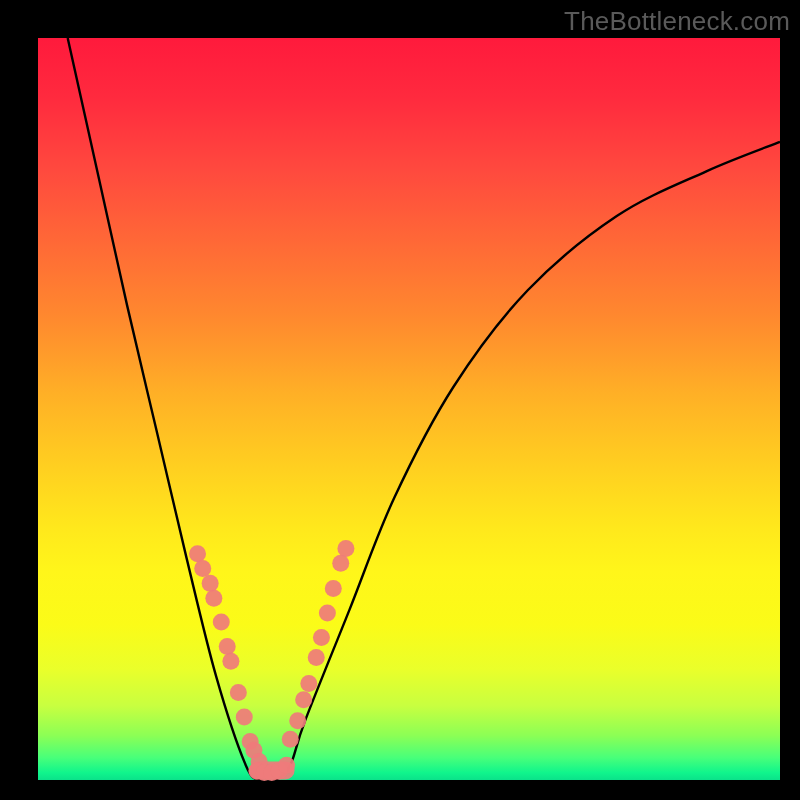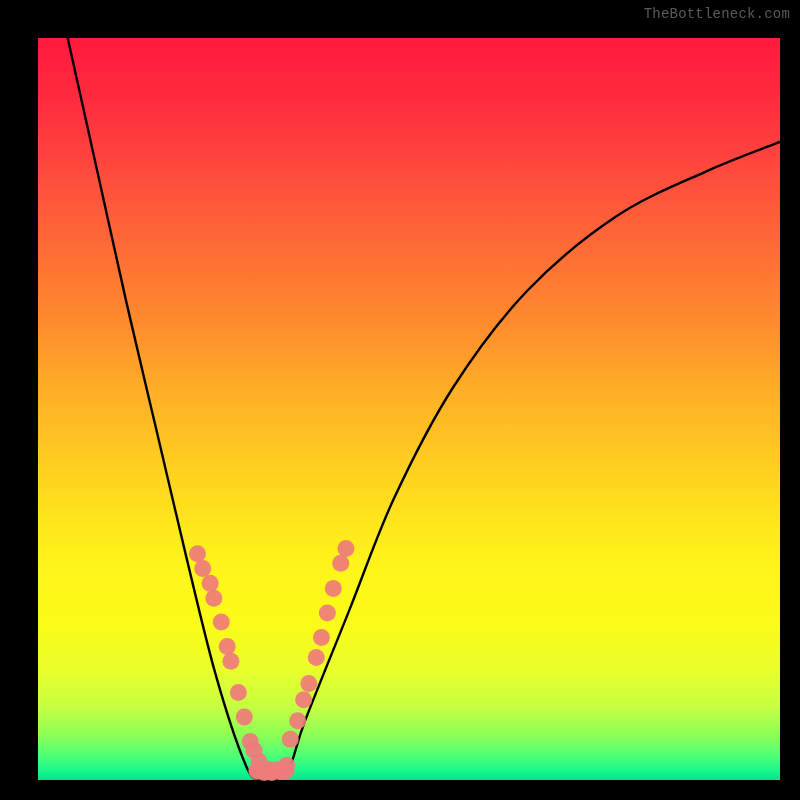--- a/index.html
+++ b/index.html
@@ -41,22 +41,22 @@
       #8cff55 94%,
       #48ff7a 97%,
       #10f58c 99%,
       #0ae28a 100%
     );
   }
   .watermark {
     position: absolute;
     top: 6px;
     right: 10px;
-    font-family: Liberation Mono, monospace;
-    font-size: 14px;
+    font-family: Liberation Sans, sans-serif;
+    font-size: 26px;
     color: #5a5a5a;
     letter-spacing: 0.2px;
     user-select: none;
   }
   svg.curve {
     position: absolute;
     left: 0;
     top: 0;
     width: 742px;
     height: 742px;

